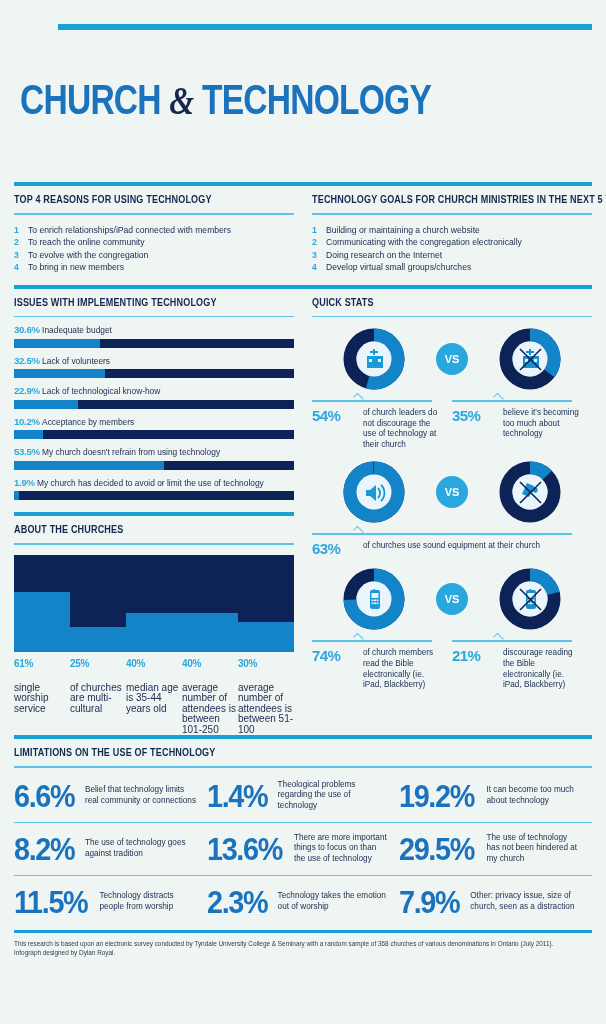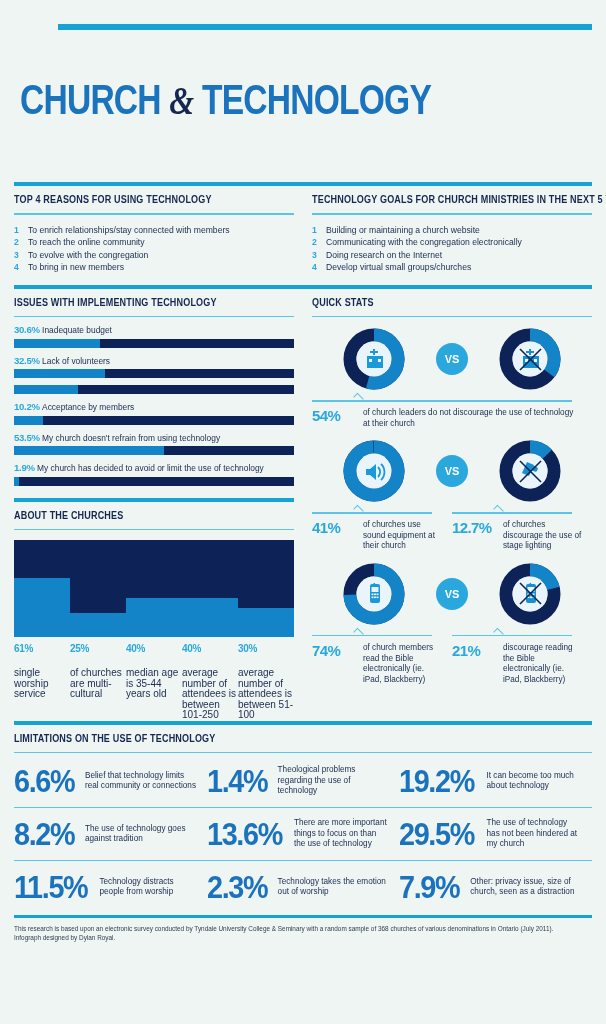--- a/index.html
+++ b/index.html
@@ -114,21 +114,21 @@
 
   <div style="margin-top:58px;">
     <div class="hrule"></div>
     <div class="cols">
       <div class="col">
         <div class="sec-head">TOP 4 REASONS FOR USING TECHNOLOGY</div>
         <div class="sub-rule"></div>
         <div class="numlist">
           <div class="row">
               <span class="n">1</span>
-              <span>To enrich relationships/stay connected with members</span>
+              <span>To enrich relationships/iPad connected with members</span>
             </div>
           <div class="row">
               <span class="n">2</span>
               <span>To reach the online community</span>
             </div>
           <div class="row">
               <span class="n">3</span>
               <span>To evolve with the congregation</span>
             </div>
           <div class="row">
@@ -176,20 +176,21 @@
                 <div class="bar-fill" style="width: 30.6%;"></div>
               </div>
             </div>
             <div class="bar-item">
               <div class="bar-label"><b>32.5% </b><span>Lack of volunteers</span></div>
               <div class="bar-track">
                 <div class="bar-fill" style="width: 32.5%;"></div>
               </div>
             </div>
             <div class="bar-item">
+              <div class="bar-label"><b>22.9% </b><span>Lack of technological know-how</span></div>
               <div class="bar-track">
                 <div class="bar-fill" style="width: 22.9%;"></div>
               </div>
             </div>
             <div class="bar-item">
               <div class="bar-label"><b>10.2% </b><span>Acceptance by members</span></div>
               <div class="bar-track">
                 <div class="bar-fill" style="width: 10.2%;"></div>
               </div>
             </div>
@@ -300,20 +301,30 @@
               <div class="qs-cap">
                 <div class="ptr-rule">
                   <div class="ln"></div>
                   <div class="chev"></div>
                 </div>
                 <div class="qs-text">
                   <span class="p">54%</span>
                   <span class="d">of church leaders do not discourage the use of technology at their church</span>
                 </div>
               </div>
+              <div class="qs-cap">
+                <div class="ptr-rule">
+                  <div class="ln"></div>
+                  <div class="chev"></div>
+                </div>
+                <div class="qs-text">
+                  <span class="p">35%</span>
+                  <span class="d">believe it's becoming too much about technology</span>
+                </div>
+              </div>
             </div>
             <div class="qs-row">
               <div class="qs-half">
                 <div class="donut">
                   <svg width="64" height="64" viewBox="0 0 64 64">
                     <circle cx="32" cy="32" r="24" fill="none" stroke="#0d2257" stroke-width="13"></circle>
                     <circle cx="32" cy="32" r="24" fill="none" stroke="#1484c8" stroke-width="13" stroke-dasharray="149.28848289858698 1.5079644737230922" transform="rotate(-90 32 32)"></circle>
                     <circle cx="32" cy="32" r="17.5" fill="#eaf4fb"></circle>
                   </svg>
                   <span class="ico">
@@ -344,32 +355,22 @@
                 </div>
               </div>
             </div>
             <div class="qs-cap-row">
               <div class="qs-cap">
                 <div class="ptr-rule">
                   <div class="ln"></div>
                   <div class="chev"></div>
                 </div>
                 <div class="qs-text">
-                  <span class="p">41%</span>
+                  <span class="p">63%</span>
                   <span class="d">of churches use sound equipment at their church</span>
-                </div>
-              </div>
-              <div class="qs-cap">
-                <div class="ptr-rule">
-                  <div class="ln"></div>
-                  <div class="chev"></div>
-                </div>
-                <div class="qs-text">
-                  <span class="p">12.7%</span>
-                  <span class="d">of churches discourage the use of stage lighting</span>
                 </div>
               </div>
             </div>
             <div class="qs-row">
               <div class="qs-half">
                 <div class="donut">
                   <svg width="64" height="64" viewBox="0 0 64 64">
                     <circle cx="32" cy="32" r="24" fill="none" stroke="#0d2257" stroke-width="13"></circle>
                     <circle cx="32" cy="32" r="24" fill="none" stroke="#1484c8" stroke-width="13" stroke-dasharray="111.58937105550945 39.207076316800624" transform="rotate(-90 32 32)"></circle>
                     <circle cx="32" cy="32" r="17.5" fill="#eaf4fb"></circle>

